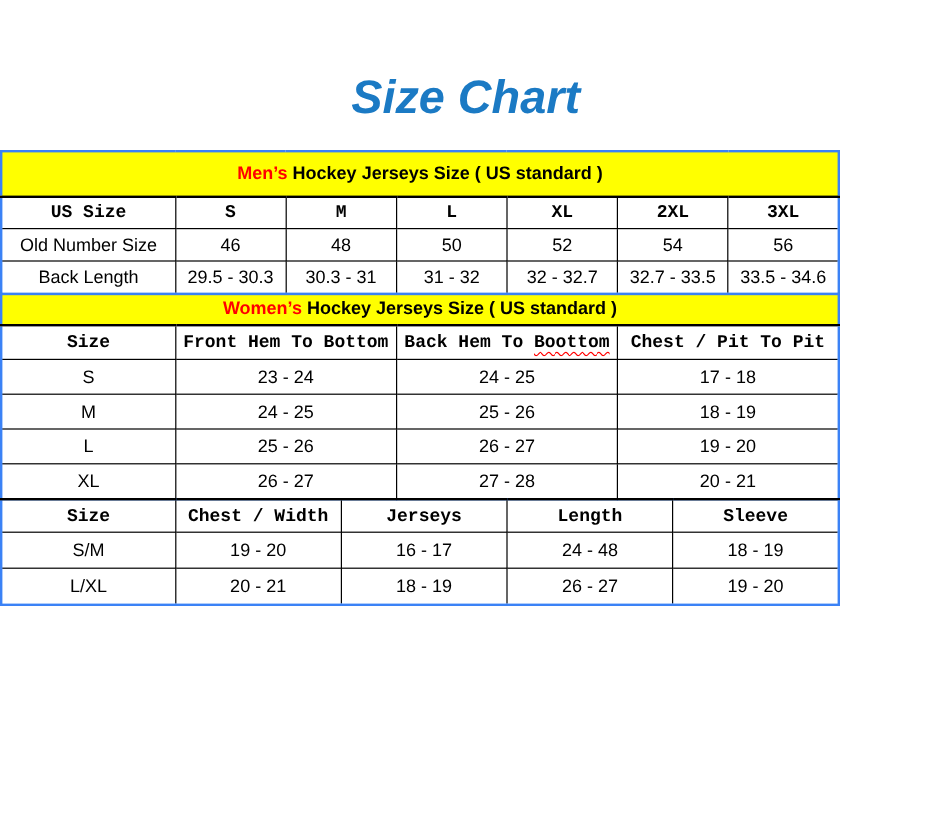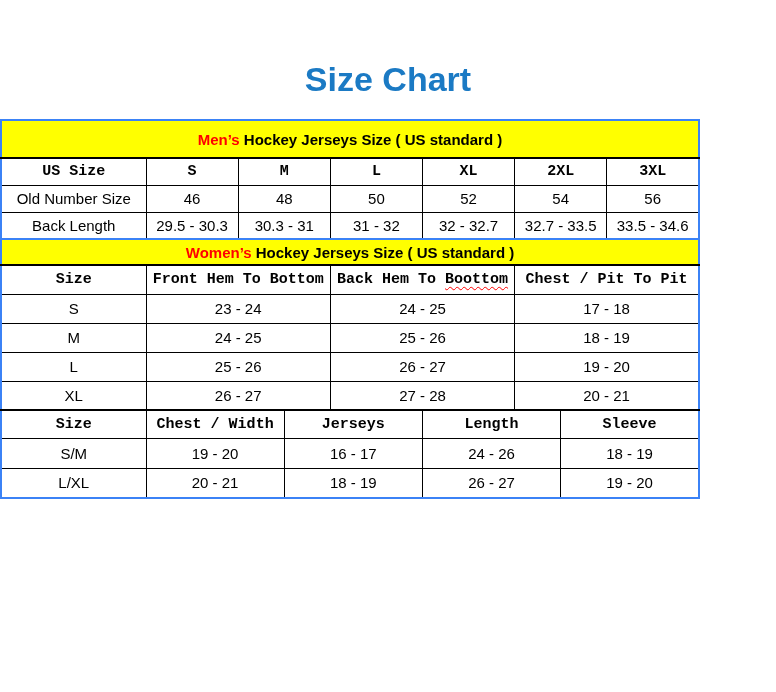--- a/index.html
+++ b/index.html
@@ -9,24 +9,25 @@
     background: #ffffff;
     font-family: "Liberation Sans", sans-serif;
     color: #000000;
   }
   .page { position: relative; width: 776px; height: 692px; overflow: hidden; background:#fff; }
 
   .doc-title {
     width: 700px;
     margin: 60px 0 20px 38px;
     text-align: center;
-    font-size: 34px;
+    font-size: 39px;
     font-weight: 700;
     color: #1b7ac4;
     line-height: 1.15;
+    font-style: italic;
   }
 
   table.sheet {
     width: 700px;
     border-collapse: collapse;
     table-layout: fixed;
     border: 2px solid #3b82f6;
   }
   table.sheet + table.sheet { margin-top: -2px; }
 
@@ -176,21 +177,21 @@
         <th>Size</th>
         <th>Chest / Width</th>
         <th>Jerseys</th>
         <th>Length</th>
         <th>Sleeve</th>
       </tr>
       <tr class="data-row">
         <td class="rlabel-bold">S/M</td>
         <td>19 - 20</td>
         <td>16 - 17</td>
-        <td>24 - 26</td>
+        <td>24 - 48</td>
         <td>18 - 19</td>
       </tr>
       <tr class="data-row">
         <td class="rlabel-bold">L/XL</td>
         <td>20 - 21</td>
         <td>18 - 19</td>
         <td>26 - 27</td>
         <td>19 - 20</td>
       </tr>
     </tbody>

